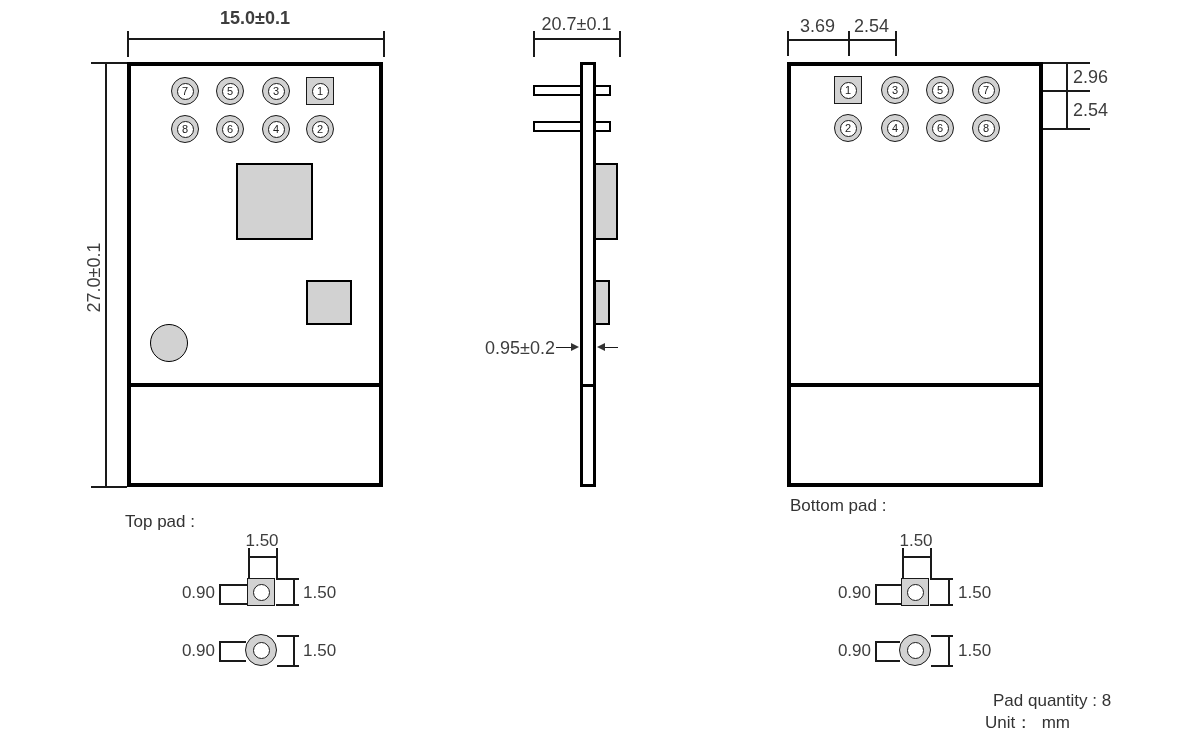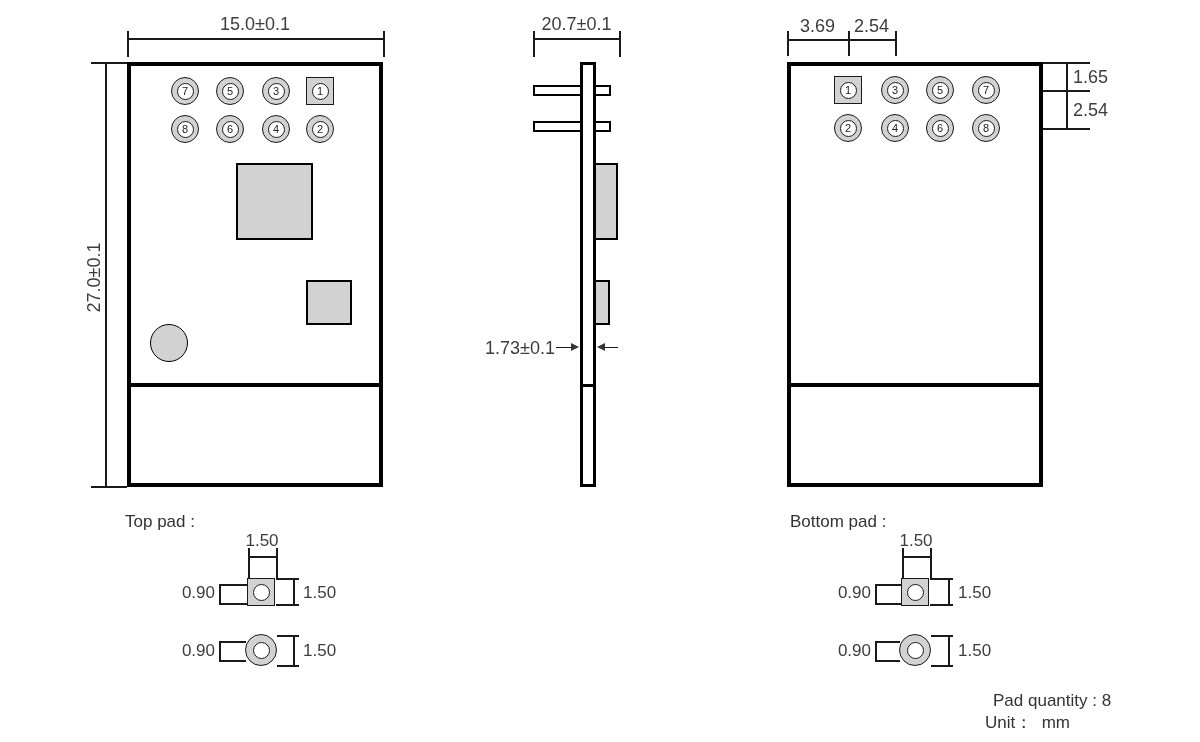--- a/index.html
+++ b/index.html
@@ -27,21 +27,21 @@
   .arr{position:absolute;width:0;height:0;border-top:4px solid transparent;border-bottom:4px solid transparent;}
   .arr.right{border-left:8px solid #333;}
   .arr.left{border-right:8px solid #333;}
   .note{position:absolute;color:#333;font-size:17px;white-space:pre;}
 </style>
 </head>
 <body>
 
 <div id="stage">
 
-  <div class="dim c" style="left:127px;top:14px;width:256px;">15.0±0.1</div>
+  <div class="dim c" style="left:127px;top:8px;width:256px;font-weight:bold;">15.0±0.1</div>
   <div class="hline" style="left:127px;top:38px;width:257px;"></div>
   <div class="vline" style="left:127px;top:31px;height:26px;"></div>
   <div class="vline" style="left:383px;top:31px;height:26px;"></div>
 
   <div class="vline" style="left:105px;top:62px;height:425px;"></div>
   <div class="hline" style="left:91px;top:62px;width:36px;"></div>
   <div class="hline" style="left:91px;top:486px;width:36px;"></div>
   <div class="dim c rot" style="left:39px;top:267px;width:110px;">27.0±0.1</div>
 
   <div class="module" style="left:127px;top:62px;width:256px;height:425px;"></div>
@@ -83,41 +83,41 @@
 
   <div style="position:absolute;left:533px;top:85px;width:78px;height:11px;box-sizing:border-box;border:2px solid #000;background:#fff;"></div>
   <div style="position:absolute;left:533px;top:121px;width:78px;height:11px;box-sizing:border-box;border:2px solid #000;background:#fff;"></div>
 
   <div style="position:absolute;left:580px;top:62px;width:16px;height:425px;box-sizing:border-box;border:3px solid #000;background:#fff;"></div>
   <div style="position:absolute;left:580px;top:384px;width:16px;height:3px;background:#000;"></div>
 
   <div class="comp" style="left:594px;top:163px;width:24px;height:77px;"></div>
   <div class="comp" style="left:594px;top:280px;width:16px;height:45px;"></div>
 
-  <div class="dim r" style="left:455px;top:338px;width:100px;">1.73±0.1</div>
+  <div class="dim r" style="left:455px;top:338px;width:100px;">0.95±0.2</div>
   <div class="hline" style="left:556px;top:347px;width:18px;height:1px;"></div>
   <div class="arr right" style="left:571px;top:343px;"></div>
   <div class="hline" style="left:604px;top:347px;width:14px;height:1px;"></div>
   <div class="arr left" style="left:597px;top:343px;"></div>
 
   <div class="dim c" style="left:787px;top:16px;width:61px;">3.69</div>
   <div class="dim c" style="left:848px;top:16px;width:47px;">2.54</div>
   <div class="hline" style="left:787px;top:39px;width:109px;"></div>
   <div class="vline" style="left:787px;top:31px;height:25px;"></div>
   <div class="vline" style="left:848px;top:31px;height:25px;"></div>
   <div class="vline" style="left:895px;top:31px;height:25px;"></div>
 
   <div class="module" style="left:787px;top:62px;width:256px;height:425px;"></div>
   <div style="position:absolute;left:787px;top:383px;width:256px;height:4px;background:#000;"></div>
 
   <div class="hline" style="left:1043px;top:62px;width:47px;"></div>
   <div class="hline" style="left:1043px;top:90px;width:47px;"></div>
   <div class="hline" style="left:1043px;top:128px;width:47px;"></div>
   <div class="vline" style="left:1066px;top:62px;height:66px;"></div>
-  <div class="dim" style="left:1073px;top:67px;">1.65</div>
+  <div class="dim" style="left:1073px;top:67px;">2.96</div>
   <div class="dim" style="left:1073px;top:100px;">2.54</div>
 
   <div class="pad" style="left:834px;top:76px;">
       <span class="hole">1</span>
     </div>
   <div class="pad round" style="left:881px;top:76px;">
       <span class="hole">3</span>
     </div>
   <div class="pad round" style="left:926px;top:76px;">
       <span class="hole">5</span>
@@ -161,21 +161,21 @@
     </div>
   <div class="dim r" style="left:163px;top:641px;width:52px;font-size:17px;">0.90</div>
   <div class="hline" style="left:219px;top:641px;width:27px;"></div>
   <div class="hline" style="left:219px;top:660px;width:27px;"></div>
   <div class="vline" style="left:219px;top:641px;height:19px;"></div>
   <div class="hline" style="left:277px;top:635px;width:22px;"></div>
   <div class="hline" style="left:277px;top:665px;width:22px;"></div>
   <div class="vline" style="left:293px;top:635px;height:31px;"></div>
   <div class="dim" style="left:303px;top:641px;font-size:17px;">1.50</div>
 
-  <div class="lbl" style="left:790px;top:512px;">Bottom pad :</div>
+  <div class="lbl" style="left:790px;top:496px;">Bottom pad :</div>
 
   <div class="dim c" style="left:886px;top:531px;width:60px;font-size:17px;">1.50</div>
   <div class="hline" style="left:902px;top:556px;width:29px;"></div>
   <div class="vline" style="left:902px;top:548px;height:30px;"></div>
   <div class="vline" style="left:930px;top:548px;height:30px;"></div>
   <div class="pad" style="left:901px;top:578px;">
       <span class="hole"></span>
     </div>
   <div class="dim r" style="left:819px;top:583px;width:52px;font-size:17px;">0.90</div>
   <div class="hline" style="left:875px;top:584px;width:26px;"></div>

